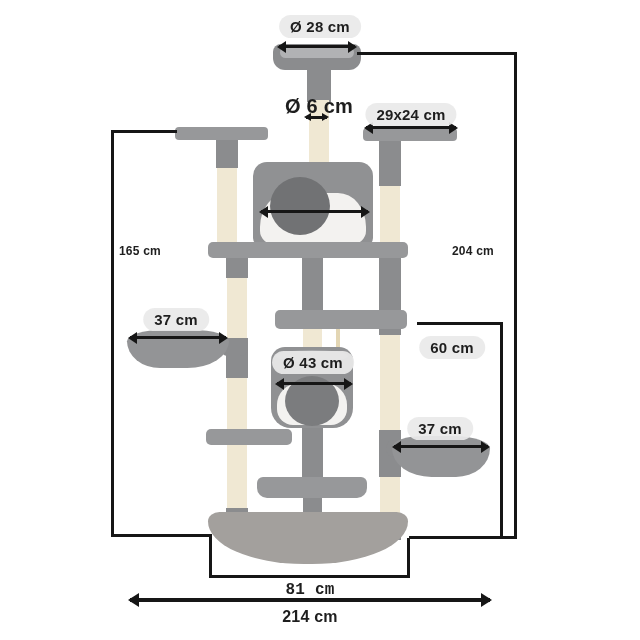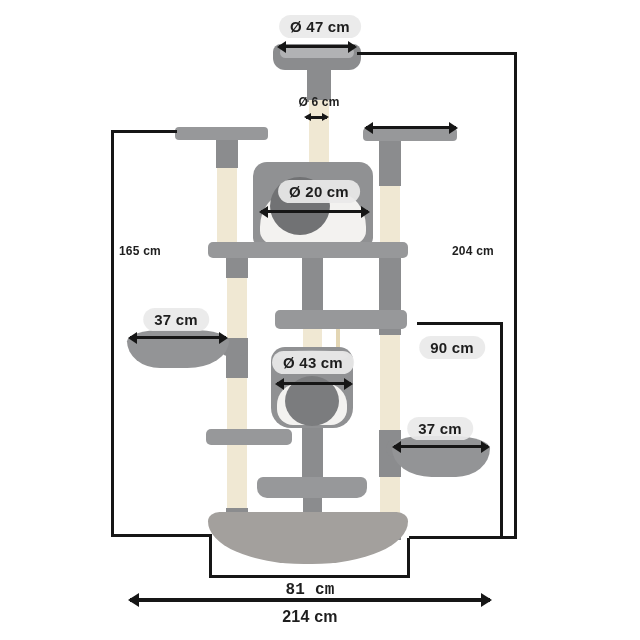--- a/index.html
+++ b/index.html
@@ -98,25 +98,25 @@
 
   <div class="harrow" style="left:279px;top:45px;width:76px;"></div>
   <div class="harrow sm" style="left:306px;top:116px;width:21px;"></div>
   <div class="harrow" style="left:366px;top:126px;width:90px;"></div>
   <div class="harrow" style="left:261px;top:210px;width:107px;"></div>
   <div class="harrow" style="left:130px;top:336px;width:96px;"></div>
   <div class="harrow" style="left:277px;top:382px;width:74px;"></div>
   <div class="harrow" style="left:394px;top:445px;width:94px;"></div>
   <div class="harrow big" style="left:130px;top:598px;width:360px;"></div>
 
-  <div class="badge" style="left:320px;top:15px;">Ø 47 cm</div>
-  <div class="plain ctr" style="left:319px;top:95px;font-size:12px;">Ø 6 cm</div>
-  <div class="badge" style="left:319px;top:180px;">Ø 20 cm</div>
+  <div class="badge" style="left:320px;top:15px;">Ø 28 cm</div>
+  <div class="plain ctr" style="left:319px;top:95px;font-size:20px;">Ø 6 cm</div>
+  <div class="badge" style="left:411px;top:103px;">29x24 cm</div>
   <div class="plain" style="left:119px;top:244px;">165 cm</div>
   <div class="plain" style="left:452px;top:244px;">204 cm</div>
   <div class="badge" style="left:176px;top:308px;">37 cm</div>
-  <div class="badge" style="left:452px;top:336px;">90 cm</div>
+  <div class="badge" style="left:452px;top:336px;">60 cm</div>
   <div class="badge" style="left:313px;top:351px;">Ø 43 cm</div>
   <div class="badge" style="left:440px;top:417px;">37 cm</div>
   <div class="plain ctr" style="left:310px;top:581px;font-size:16px;font-family:Liberation Mono, monospace;">81 cm</div>
   <div class="plain ctr" style="left:310px;top:608px;font-size:16px;">214 cm</div>
 
 </div>
 
 </body></html>

